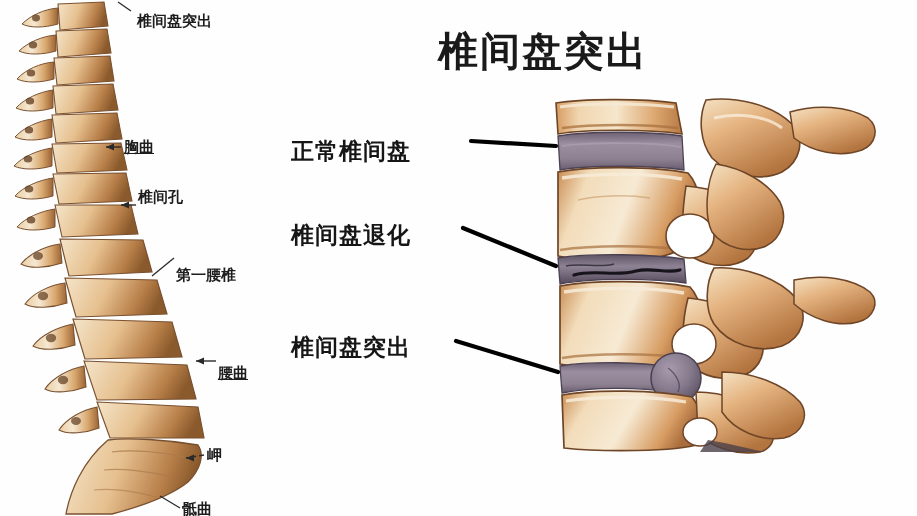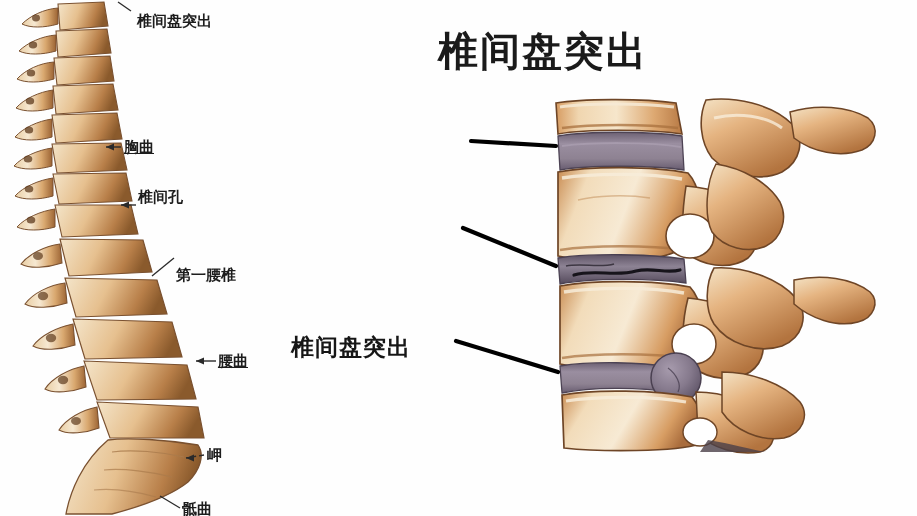--- a/index.html
+++ b/index.html
@@ -48,21 +48,21 @@
     position: absolute;
     font-size: 15px;
     font-weight: bold;
     color: #1d1d1d;
     white-space: nowrap;
   }
   .lbl-t1   { left: 137px; top: 12px; }
   .lbl-tc   { left: 124px; top: 138px; text-decoration: underline; }
   .lbl-ivf  { left: 138px; top: 188px; }
   .lbl-l1   { left: 176px; top: 245px; margin-top: 21px; }
-  .lbl-lc   { left: 218px; top: 352px; text-decoration: underline; }
+  .lbl-lc   { left: 218px; top: 364px; text-decoration: underline; }
   .lbl-prom { left: 207px; top: 446px; }
   .lbl-sac  { left: 182px; top: 500px; }
 
   svg { display: block; }
   .svg-layer {
     position: absolute;
     left: 0; top: 0;
     width: 917px;
     height: 516px;
     pointer-events: none;
@@ -295,20 +295,22 @@
 
     <g stroke="#000000" fill="none" stroke-width="4.2" stroke-linecap="round">
       <path d="M471 141 L556 146"></path>
       <path d="M463 228 L556 266"></path>
       <path d="M456 341 L558 372"></path>
     </g>
   </svg>
 
   <div class="title">椎间盘突出</div>
 
+  <div class="stage-label normal">正常椎间盘</div>
+  <div class="stage-label degen">椎间盘退化</div>
   <div class="stage-label herniate">椎间盘突出</div>
 
   <div class="spine-label lbl-t1">椎间盘突出</div>
   <div class="spine-label lbl-tc">胸曲</div>
   <div class="spine-label lbl-ivf">椎间孔</div>
   <div class="spine-label lbl-l1">第一腰椎</div>
   <div class="spine-label lbl-lc">腰曲</div>
   <div class="spine-label lbl-prom">岬</div>
   <div class="spine-label lbl-sac">骶曲</div>
 

